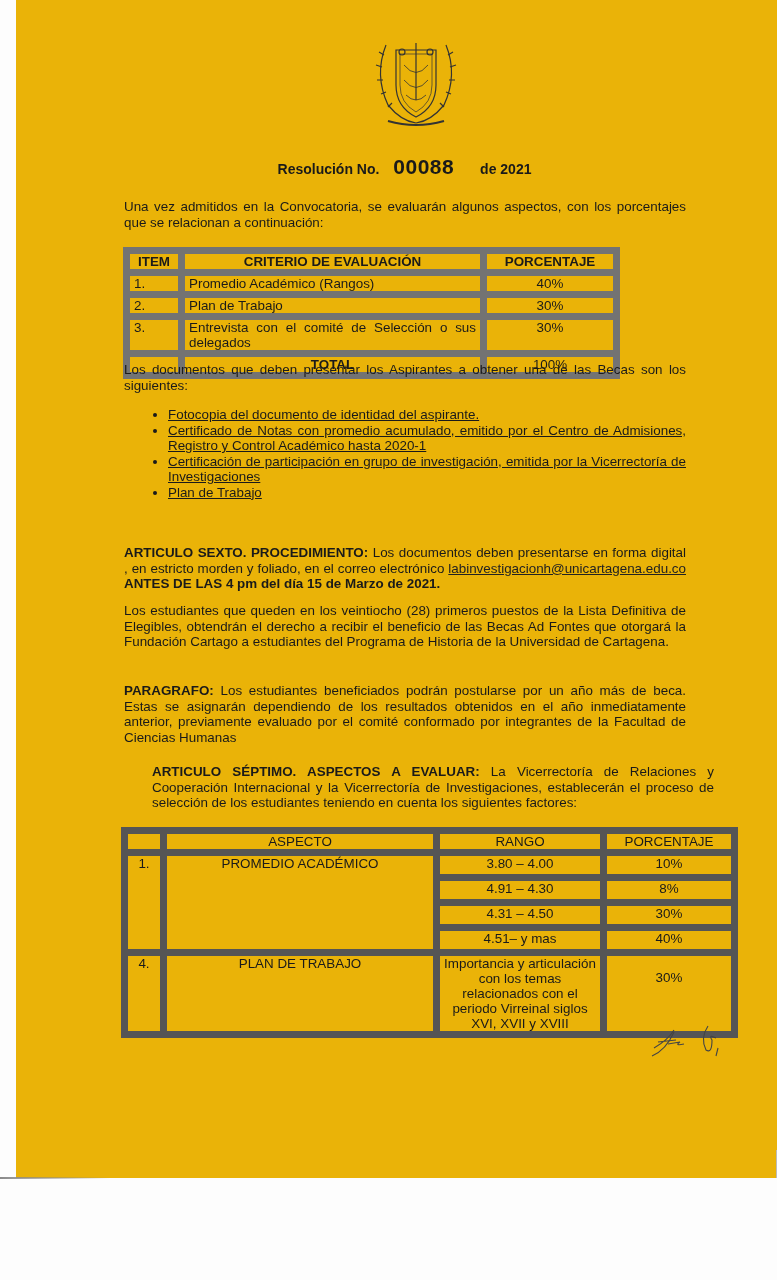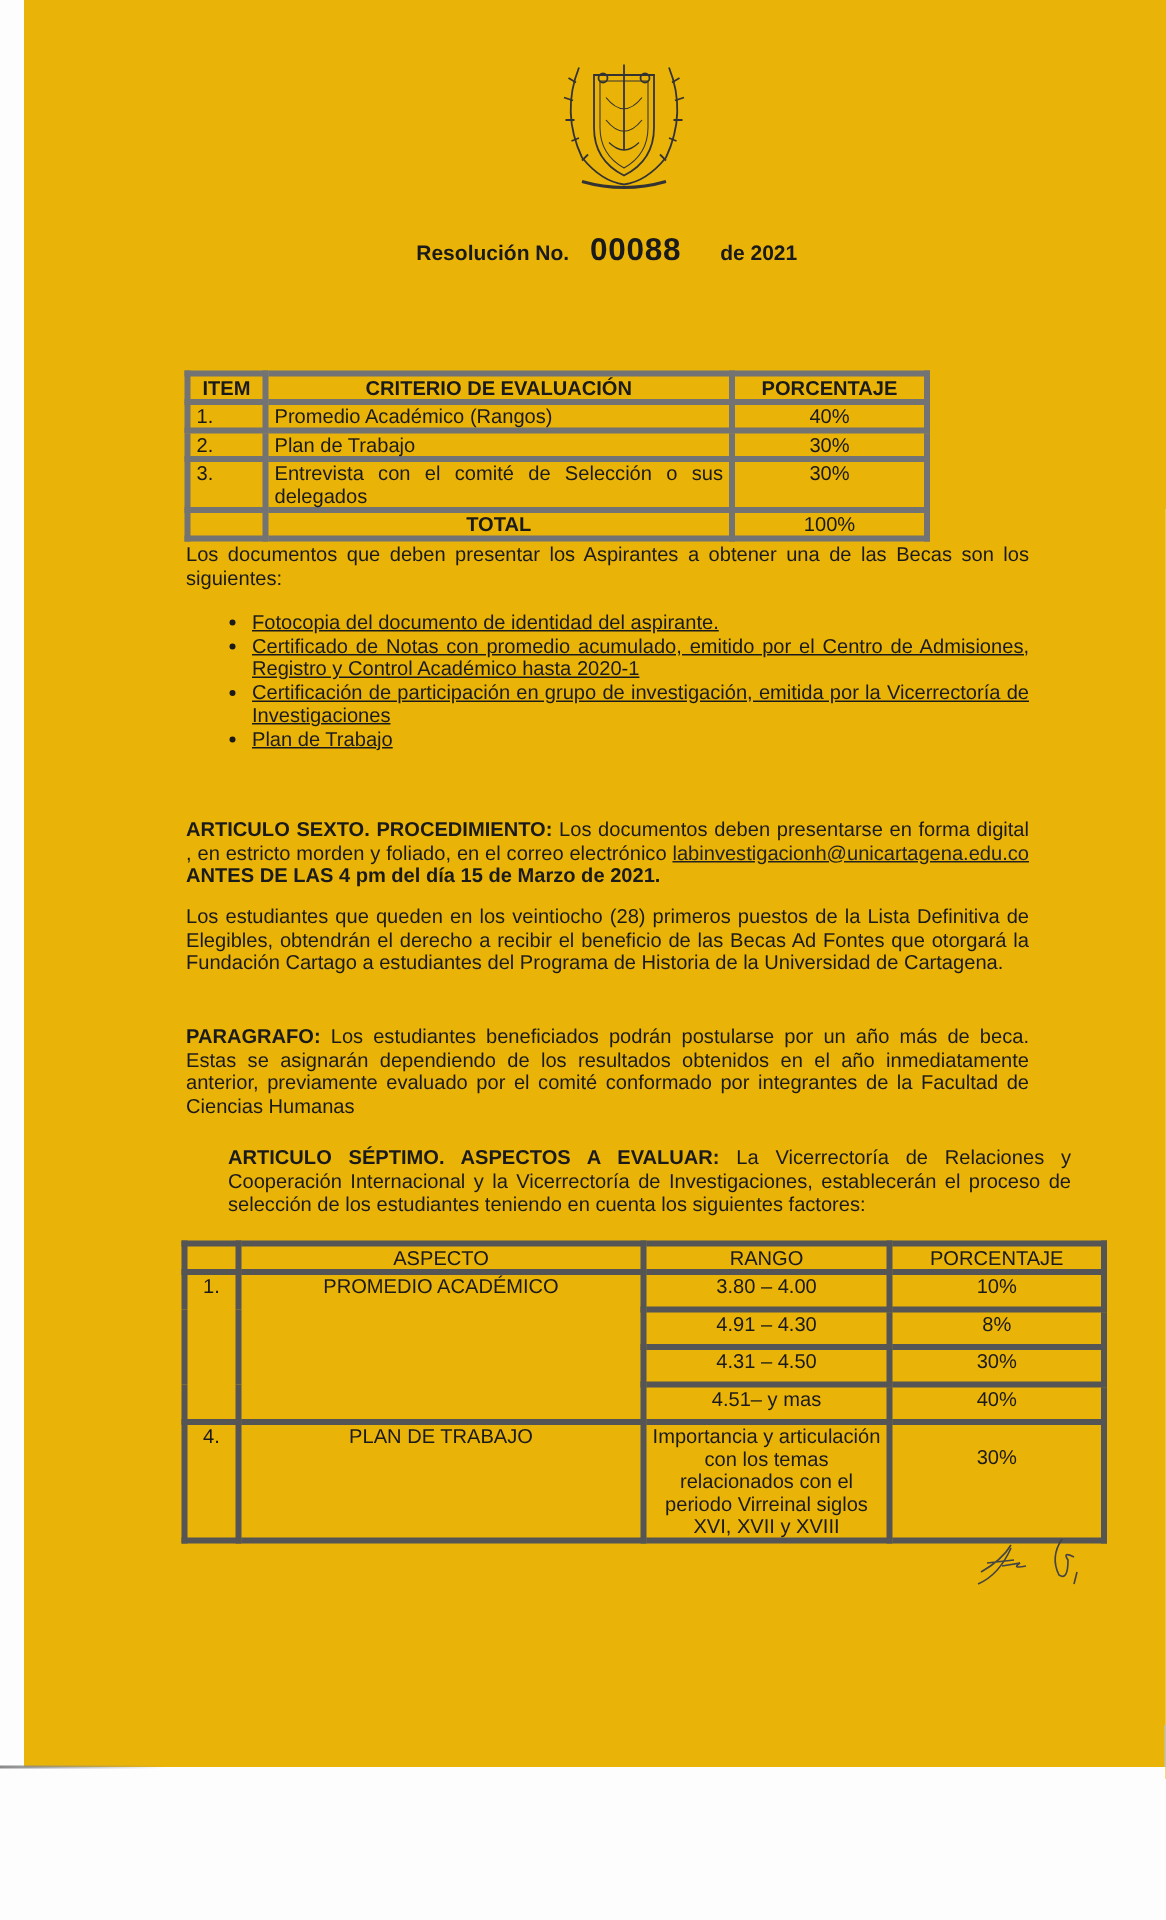--- a/index.html
+++ b/index.html
@@ -12,21 +12,21 @@
     background: linear-gradient(to right, #8a8a8a, rgba(138,138,138,0)); }
   .right-edge { position: absolute; right: 0; top: 1150px; width: 1px; height: 28px; background: #bbb; }
   .crest { position: absolute; left: 350px; top: 25px; width: 100px; height: 110px; }
   .title { position: absolute; left: 0; width: 777px; top: 155px; text-align: center;
     font-weight: bold; font-size: 14px; }
   .title .num { font-size: 21px; margin: 0 22px 0 10px; letter-spacing: 0.5px; }
   .txt { position: absolute; left: 108px; width: 562px; font-size: 13.4px; line-height: 15.5px; text-align: justify; }
   .b { font-weight: bold; }
   .email { text-decoration: underline; color: #222; }
   table { border-collapse: collapse; position: absolute; font-size: 13.4px; }
-  td, th { border: 4px solid #737373; padding: 0 4px; vertical-align: top; line-height: 15px; }
+  td, th { border: 7px solid #737373; padding: 0 4px; vertical-align: top; line-height: 15px; }
   .t1 { left: 107px; top: 247px; width: 497px; }
   .t1 th { font-weight: bold; text-align: center; }
   .t2 { left: 105px; top: 827px; width: 617px; }
   .t2 td { border-color: #555; text-align: center; }
   .center { text-align: center; }
   ul { margin: 0; padding-left: 44px; }
   li { line-height: 15.5px; text-decoration: underline; }
   .sig { position: absolute; left: 630px; top: 1020px; width: 85px; height: 40px; }
 </style>
 </head>
@@ -47,20 +47,21 @@
         <circle cx="64" cy="27" r="3"></circle>
     </g>
   </svg>
 
   <div class="title">
     <span>Resolución No.</span>
     <span class="num">00088</span>
     <span>de 2021</span>
   </div>
 
+  <p class="txt" style="top:186px;">Una vez admitidos en la Convocatoria, se evaluarán algunos aspectos, con los porcentajes que se relacionan a continuación:</p>
 
   <table class="t1">
     <tbody>
         <tr>
       <th style="width:40px">ITEM</th>
       <th>CRITERIO DE EVALUACIÓN</th>
       <th style="width:118px">PORCENTAJE</th>
     </tr>
     <tr>
       <td>1.</td>

